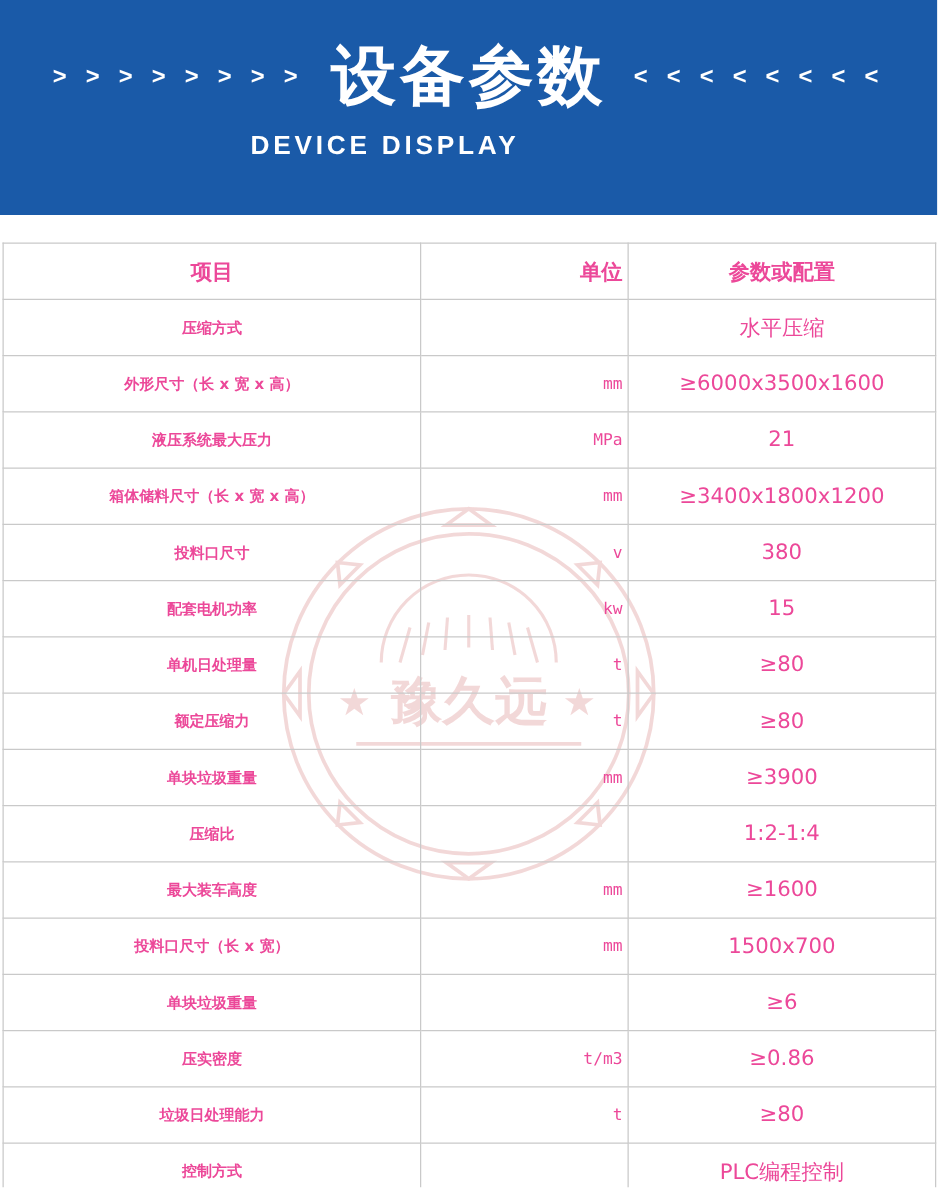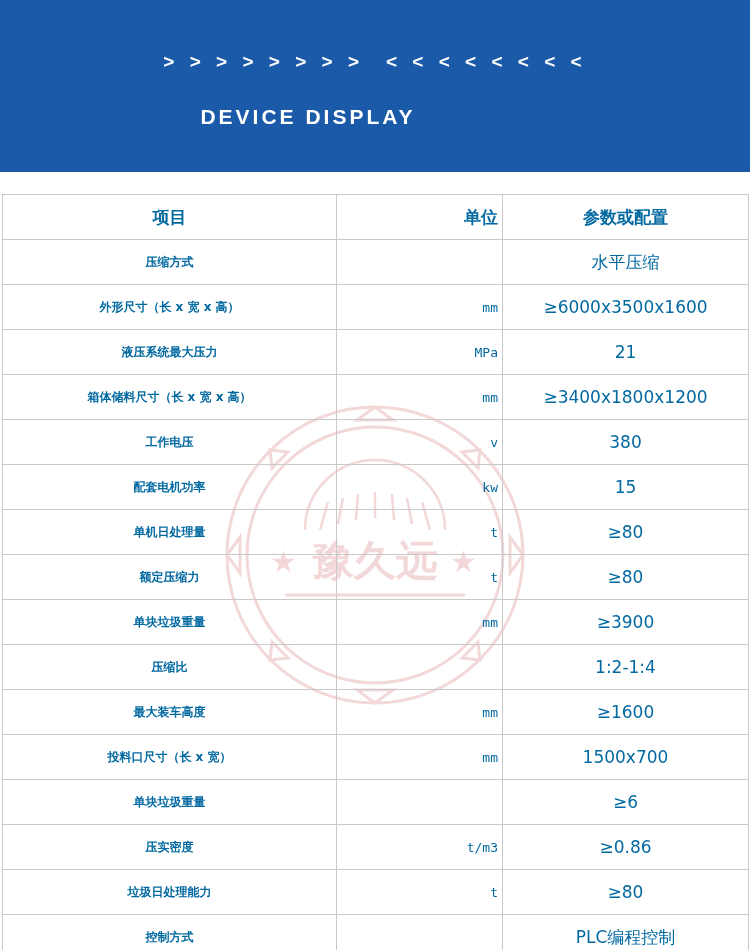--- a/index.html
+++ b/index.html
@@ -94,21 +94,21 @@
     margin: 0 auto;
     border-collapse: collapse;
     table-layout: fixed;
     background: transparent;
   }
   table.spec td {
     border: 1px solid #c9c9c9;
     height: 45px;
     text-align: center;
     vertical-align: middle;
-    color: #0369a1;
+    color: #ec4899;
     font-family: "DejaVu Sans", "Liberation Sans", sans-serif;
     font-size: 16px;
     padding: 2px 4px;
     background: transparent;
   }
   table.spec td.c0 { width: 334px; font-weight: 700; font-size: 12px; }
   table.spec td.c1 { width: 166px; font-size: 14px; text-align: right; }
   table.spec td.c2 { width: 246px; font-size: 17px; }
   table.spec tr.head td { font-weight: 700; font-size: 17px; }
   table.spec tr.head td.c1,
@@ -116,20 +116,21 @@
   table.spec td.unit { font-family: "DejaVu Sans Mono", monospace; font-size: 13px; }
 </style>
 </head>
 <body>
 
 <div class="page">
 
   <div class="banner">
     <div class="banner-row">
       <span class="arrows">&gt; &gt; &gt; &gt; &gt; &gt; &gt; &gt;</span>
+      <span class="banner-title">设备参数</span>
       <span class="arrows">&lt; &lt; &lt; &lt; &lt; &lt; &lt; &lt;</span>
     </div>
     <div class="banner-sub">DEVICE DISPLAY</div>
   </div>
 
   <div class="watermark">
     <svg width="330" height="330" viewBox="0 0 330 330" xmlns="http://www.w3.org/2000/svg">
       <g fill="none" stroke="#e7b2b2" stroke-width="3">
         <circle cx="165" cy="165" r="148"></circle>
         <circle cx="165" cy="165" r="128"></circle>
@@ -184,21 +185,21 @@
           <td class="c0">液压系统最大压力</td>
           <td class="c1 unit">MPa</td>
           <td class="c2">21</td>
         </tr>
         <tr>
           <td class="c0">箱体储料尺寸（长 x 宽 x 高）</td>
           <td class="c1 unit">mm</td>
           <td class="c2">≥3400x1800x1200</td>
         </tr>
         <tr>
-          <td class="c0">工作电压</td>
+          <td class="c0">投料口尺寸</td>
           <td class="c1 unit">v</td>
           <td class="c2">380</td>
         </tr>
         <tr>
           <td class="c0">配套电机功率</td>
           <td class="c1 unit">kw</td>
           <td class="c2">15</td>
         </tr>
         <tr>
           <td class="c0">单机日处理量</td>

